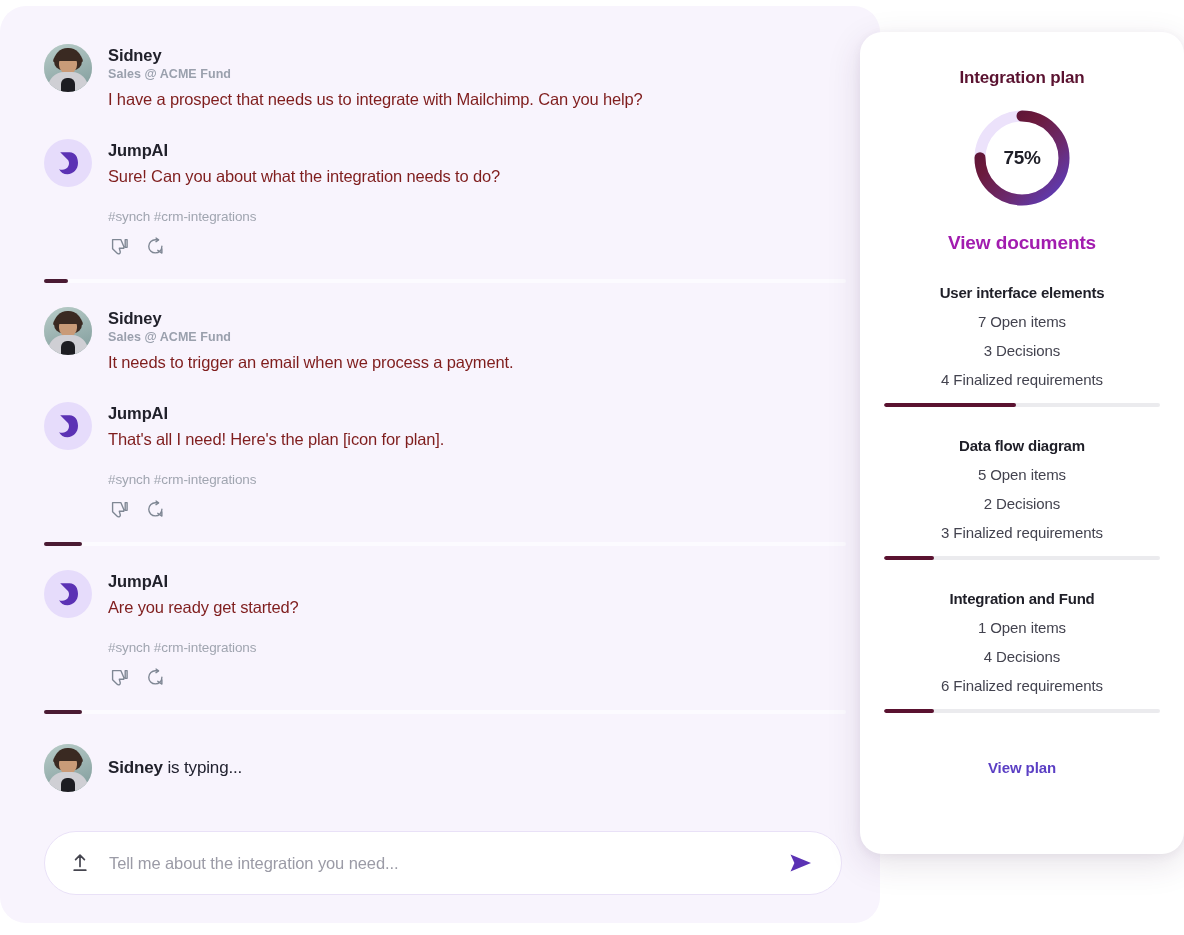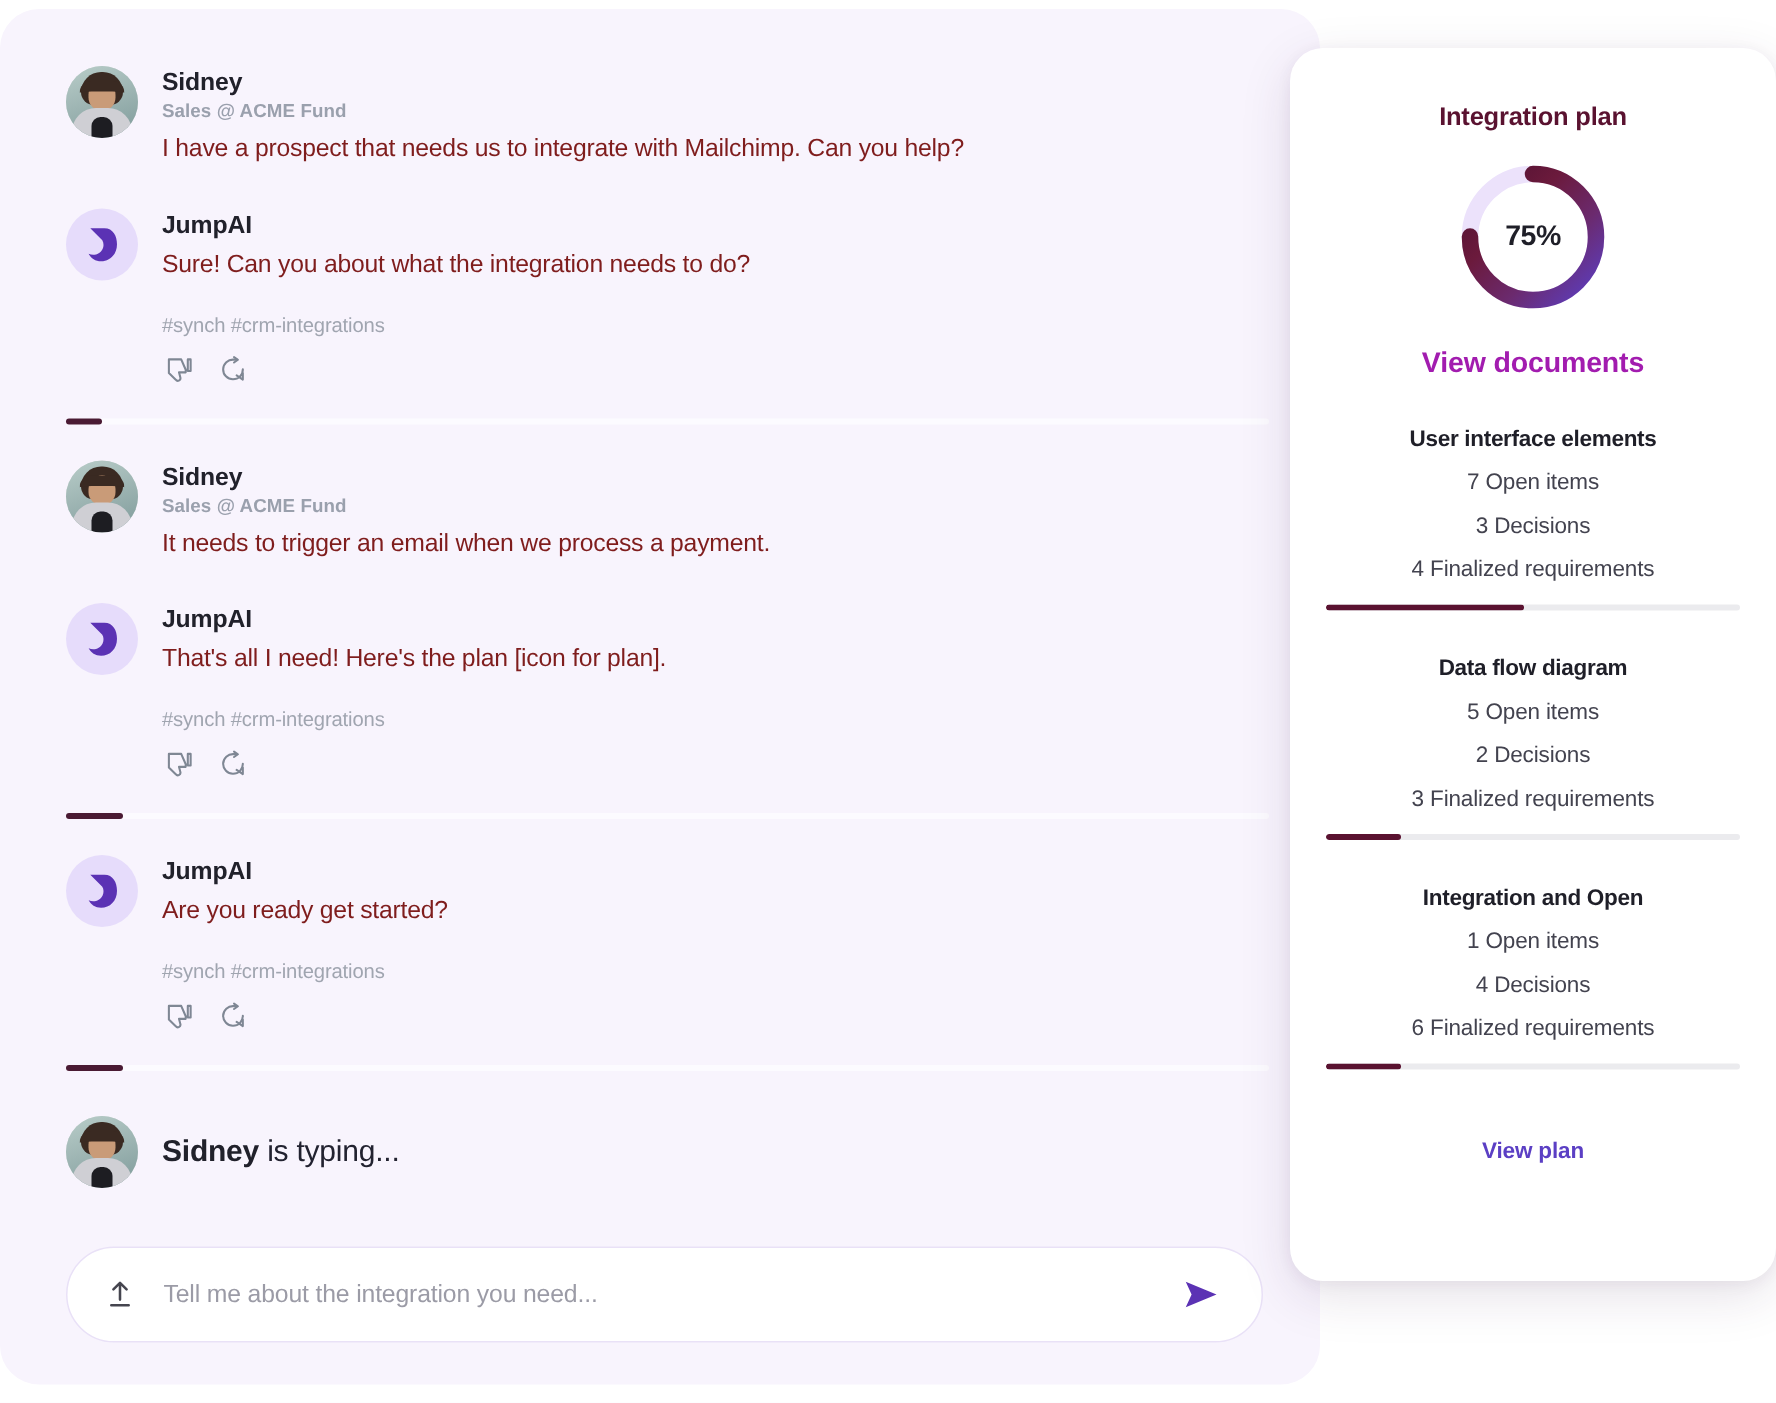--- a/index.html
+++ b/index.html
@@ -165,21 +165,21 @@
   }
 
   .typing-row {
     display: flex;
     align-items: center;
     gap: 16px;
     padding: 0 34px 0 44px;
     margin-top: 30px;
   }
   .typing-text {
-    font-size: 20px;
+    font-size: 17px;
     color: #222230;
     letter-spacing: -0.15px;
   }
   .typing-text b { font-weight: bold; color: #21212b; }
 
   
   #composer {
     position: absolute;
     left: 44px;
     top: 825px;
@@ -527,21 +527,21 @@
       <div class="section-title">Data flow diagram</div>
       <div class="section-stat">5 Open items</div>
       <div class="section-stat">2 Decisions</div>
       <div class="section-stat">3 Finalized requirements</div>
       <div class="section-bar">
         <span class="fill" style="width: 18%;"></span>
       </div>
     </div>
 
     <div class="section">
-      <div class="section-title">Integration and Open</div>
+      <div class="section-title">Integration and Fund</div>
       <div class="section-stat">1 Open items</div>
       <div class="section-stat">4 Decisions</div>
       <div class="section-stat">6 Finalized requirements</div>
       <div class="section-bar">
         <span class="fill" style="width: 18%;"></span>
       </div>
     </div>
 
     <div class="plan-footer">
       <span class="link-plan">View plan</span>

